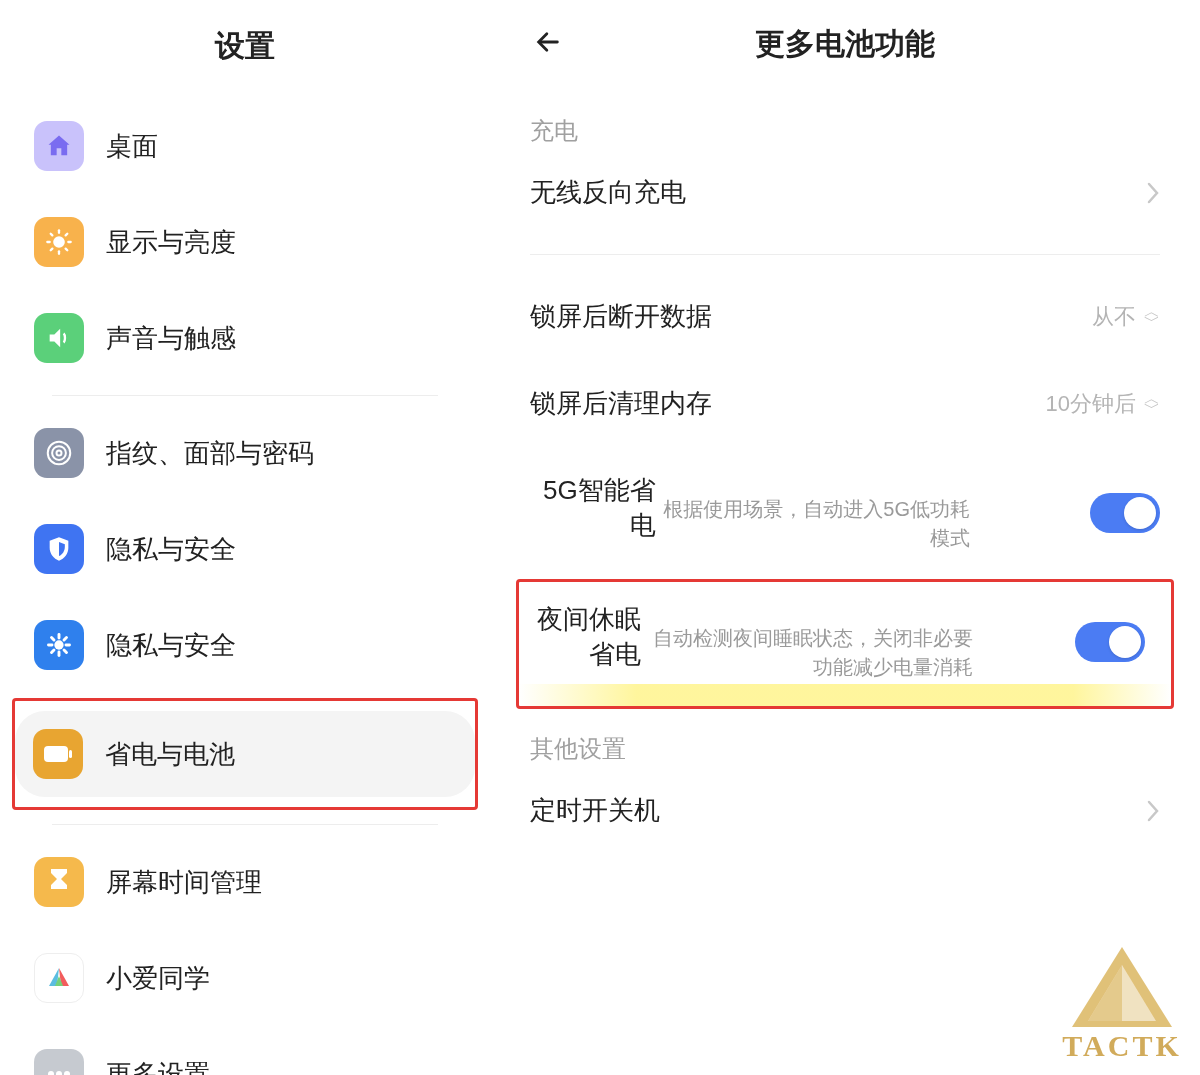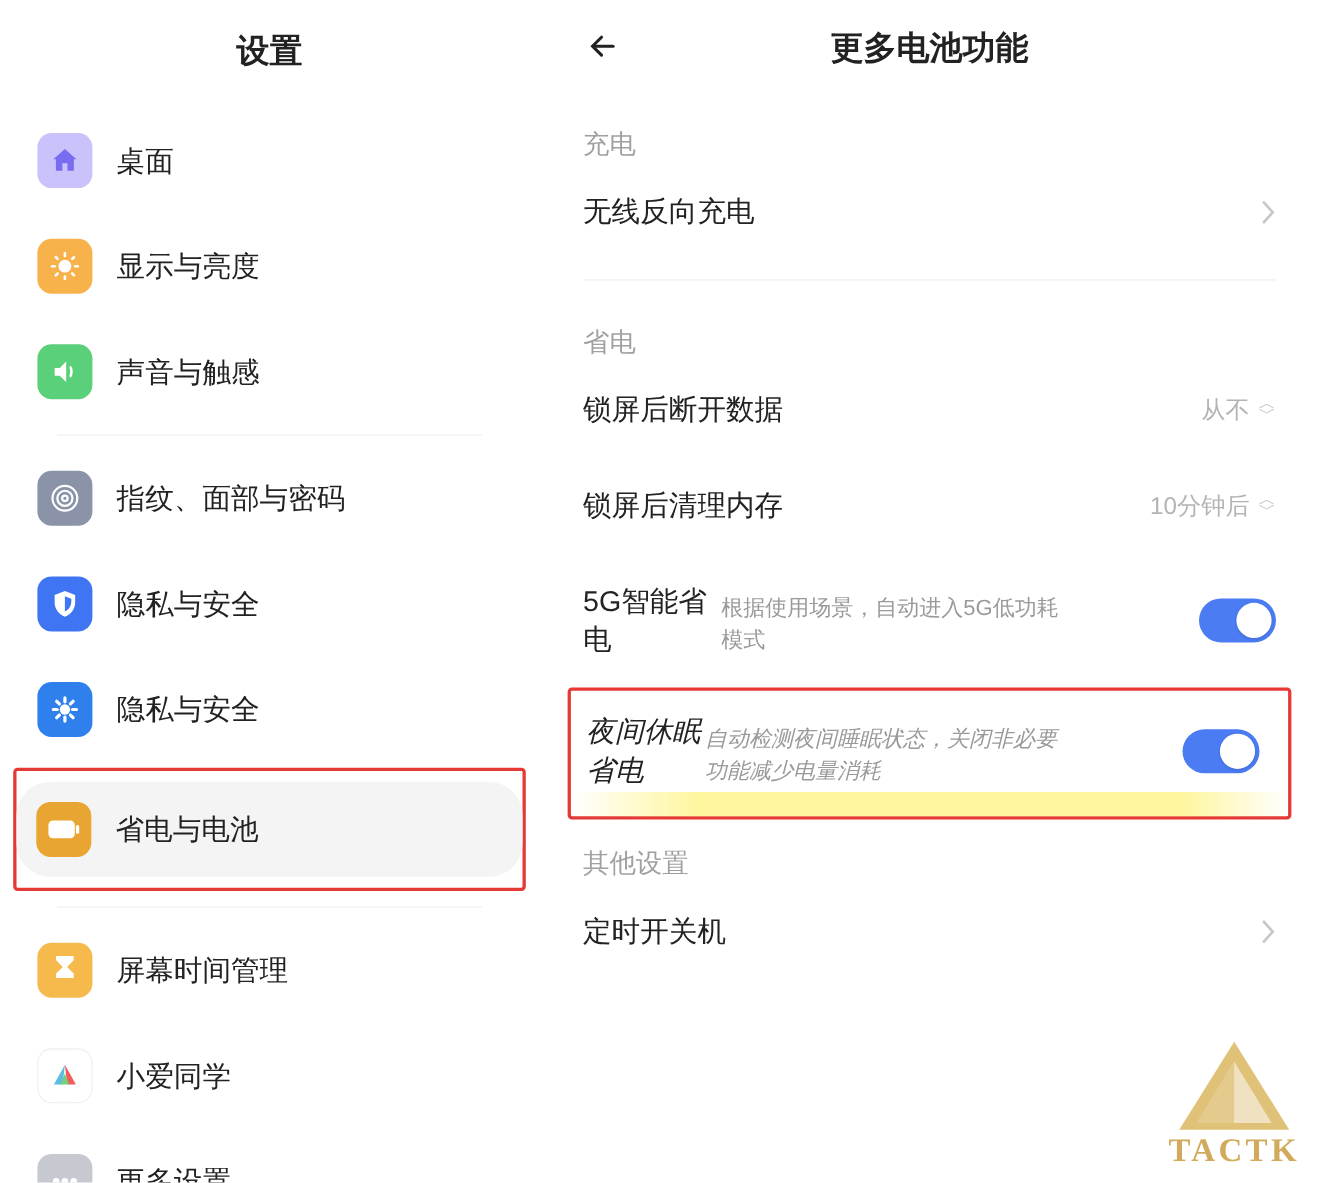--- a/index.html
+++ b/index.html
@@ -101,31 +101,32 @@
     color: #a0a0a0;
     padding: 22px 40px 2px 40px;
   }
 
   .row {
     display: flex;
     align-items: center;
     justify-content: space-between;
     padding: 26px 40px;
     position: relative;
+    text-align: right;
   }
   .row .primary {
     font-size: 26px;
     color: #222;
     font-weight: 500;
   }
   .row .text-col { display: flex; flex-direction: row; max-width: 440px; }
   .row .secondary {
     font-size: 20px;
     color: #9a9a9a;
-    margin-top: 10px;
+    margin-top: 22px;
     line-height: 1.45;
   }
   .row .trailing {
     display: flex;
     align-items: center;
     font-size: 22px;
     color: #b4b4b4;
   }
   .chevron {
     color: #c8c8c8;
@@ -164,21 +165,21 @@
     right: 4px;
     box-shadow: 0 1px 3px rgba(0,0,0,0.15);
   }
 
   .red-box-right {
     border: 3px solid #e53935;
     border-radius: 4px;
     margin: 0 26px 0 26px;
     position: relative;
   }
-  .red-box-right .row { padding: 20px 26px 24px 14px; font-style: italic; }
+  .red-box-right .row { padding: 20px 26px 24px 14px; }
   .highlight-strip {
     position: absolute;
     left: 0; right: 0; bottom: 0;
     height: 22px;
     background: linear-gradient(to right, rgba(255,255,180,0) 0%, rgba(255,244,140,0.85) 18%, rgba(255,244,140,0.85) 85%, rgba(255,255,180,0) 100%);
     pointer-events: none;
   }
 
   
   .watermark {
@@ -353,21 +354,20 @@
   <div class="row">
     <span class="primary">无线反向充电</span>
     <span class="trailing">
       <svg class="chevron" width="14" height="24" viewBox="0 0 14 24">
           <path d="M3 3l8 9-8 9" stroke="#c8c8c8" stroke-width="2.5" fill="none" stroke-linecap="round"></path>
         </svg>
     </span>
   </div>
   <div class="section-divider"></div>
 
-  <div class="section-label">省电</div>
 
   <div class="row">
     <span class="primary">锁屏后断开数据</span>
     <span class="trailing">
       <span>从不</span>
       <span class="updown">
           <span>︿</span>
           <span>﹀</span>
         </span>
     </span>

